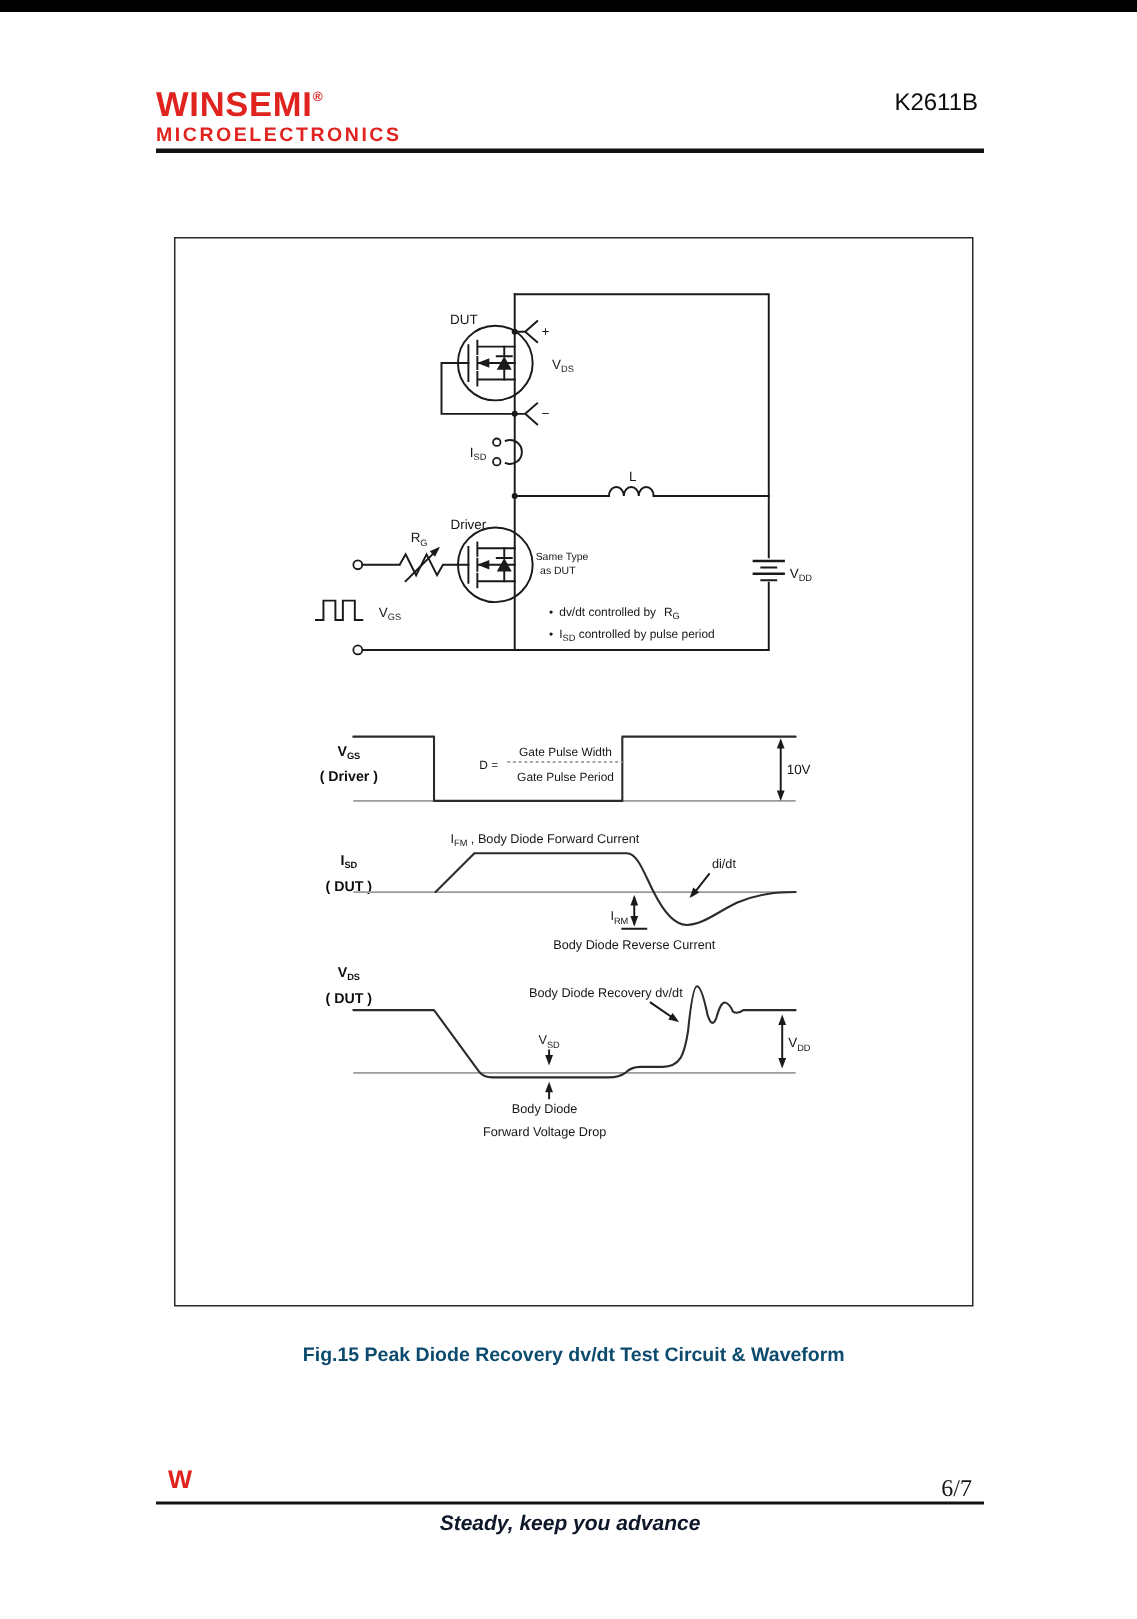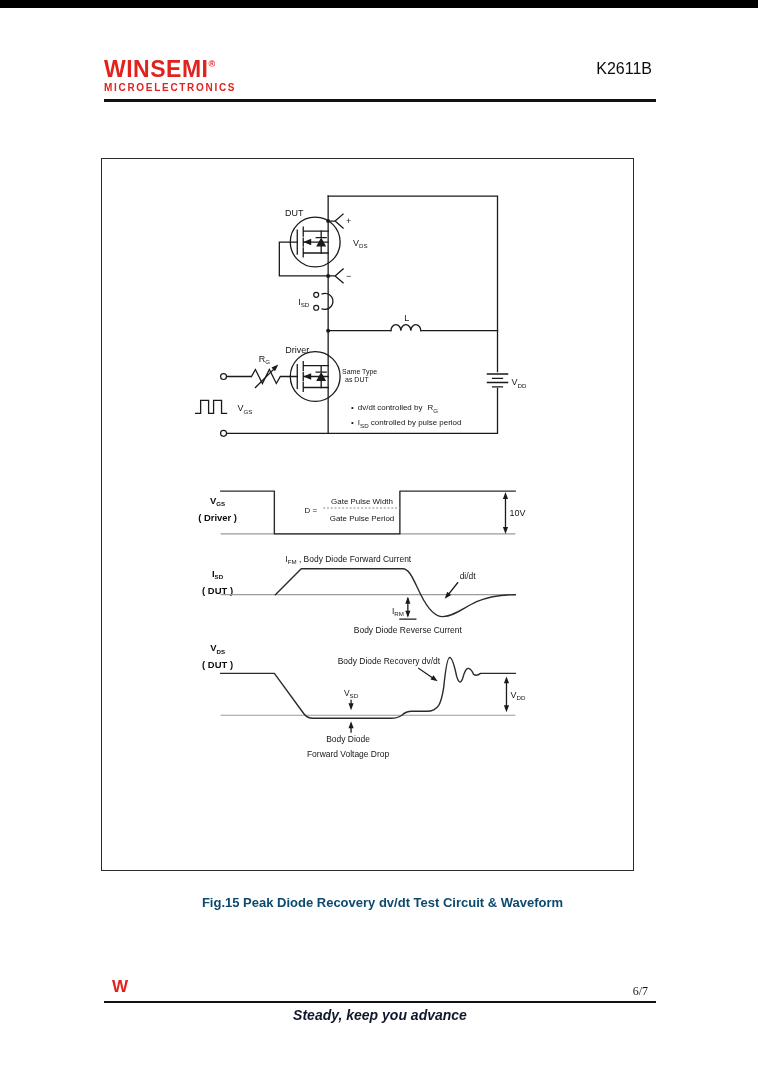--- a/index.html
+++ b/index.html
@@ -3,33 +3,33 @@
 <meta charset="utf-8">
 <style>
   html,body{margin:0;padding:0;background:#fff;}
   .page{position:relative;width:758px;height:1079px;background:#ffffff;overflow:hidden;
         font-family:"Liberation Sans",sans-serif;color:#161616;}
   .top-bar{position:absolute;left:0;top:0;width:758px;height:8px;background:#000;}
   
   .logo{position:absolute;left:104px;top:58px;line-height:1;}
   .logo-name{font-size:23px;font-weight:800;color:#e0231f;letter-spacing:.5px;}
   .logo-reg{font-size:9px;font-weight:700;color:#e0231f;vertical-align:10px;}
-  .logo-tagline{font-size:10px;font-weight:700;color:#e0231f;letter-spacing:1.7px;margin-top:2px;}
+  .logo-tagline{font-size:13px;font-weight:700;color:#e0231f;letter-spacing:1.7px;margin-top:2px;}
   .part-number{position:absolute;right:106px;top:60px;font-size:16px;font-weight:400;color:#0c0c0c;}
   .header-rule{position:absolute;left:104px;top:99px;width:552px;height:3px;background:#121212;}
   
-  .figure-box{position:absolute;left:101px;top:158px;width:533px;height:713px;
+  .figure-box{position:absolute;left:116px;top:158px;width:533px;height:713px;
               border:1.5px solid #2b2b2b;box-sizing:border-box;background:#fff;}
   .figure-box svg{display:block;width:100%;height:100%;}
   .caption{position:absolute;left:116px;top:895px;width:533px;text-align:center;
            font-size:13px;font-weight:800;color:#0c4a6e;}
   
   .footer-mark{position:absolute;left:112px;top:977px;font-size:17px;font-weight:800;color:#e0231f;}
   .footer-rule{position:absolute;left:104px;top:1001px;width:552px;height:2px;background:#121212;}
-  .page-number{position:absolute;right:110px;top:984px;font-family:"Liberation Serif",serif;font-size:12px;}
+  .page-number{position:absolute;right:110px;top:984px;font-family:"Liberation Serif",serif;font-size:16px;}
   .slogan{position:absolute;left:104px;top:1007px;width:552px;text-align:center;
           font-size:14px;font-weight:800;font-style:italic;color:#0f172a;}
   
   .w{stroke:#1a1a1a;stroke-width:1.3;fill:none;stroke-linecap:square;}
   .w2{stroke:#1a1a1a;stroke-width:1.6;fill:none;stroke-linecap:square;}
   .wf{stroke:#2b2b2b;stroke-width:1.4;fill:none;stroke-linejoin:round;stroke-linecap:round;}
   .gray{stroke:#9b9b9b;stroke-width:1.2;fill:none;}
   .dash{stroke:#8a8a8a;stroke-width:1;stroke-dasharray:2 1.8;fill:none;}
   .f{fill:#1a1a1a;stroke:none;}
   .node{fill:#1a1a1a;stroke:none;}

